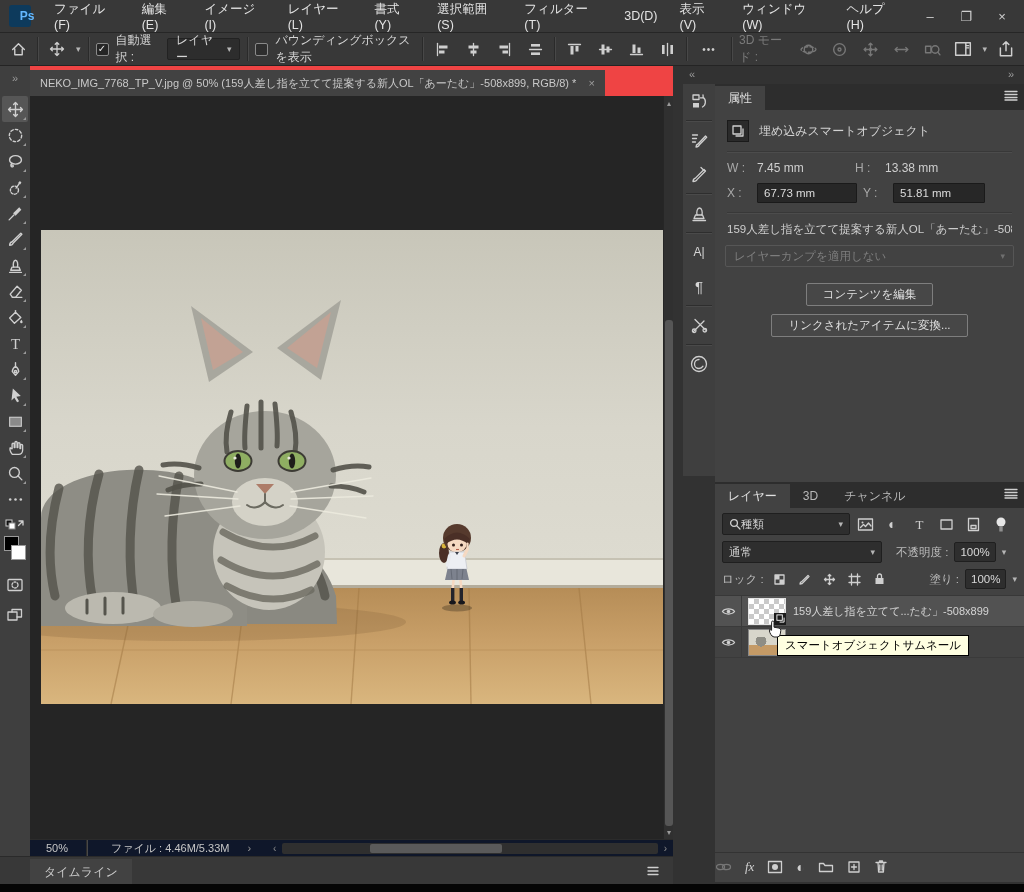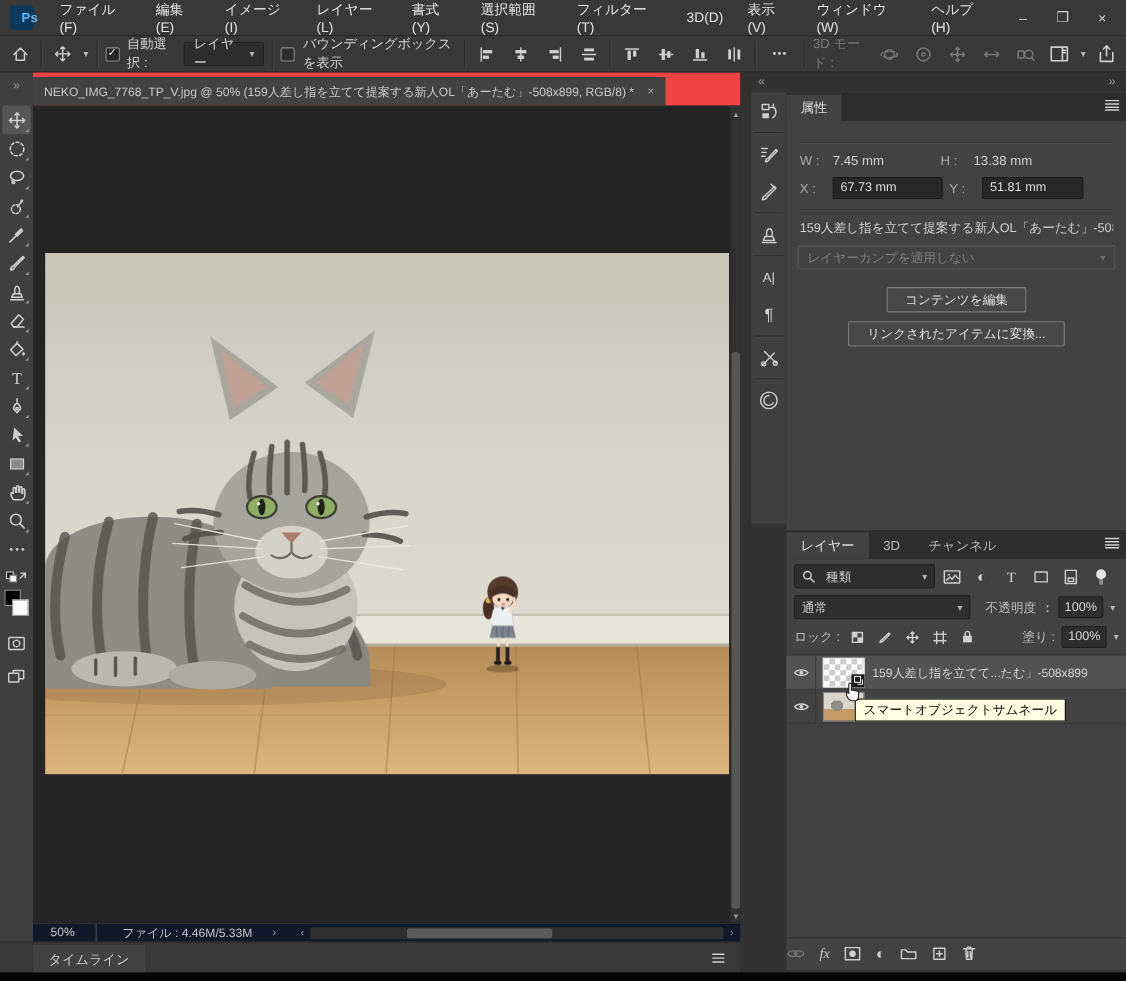--- a/index.html
+++ b/index.html
@@ -65,21 +65,21 @@
   .field{height:20px;background:#272727;border:1px solid #1a1a1a;color:#dcdcdc;display:flex;align-items:center;
          padding:0 6px;font-size:11.5px;border-radius:1px;}
   .btn{border:1px solid #7e7e7e;border-radius:2px;color:#e0e0e0;font-size:11.5px;padding:3px 16px;
        background:#474747;display:block;margin:8px auto 0;}
   .combo{height:22px;border:1px solid #565656;border-radius:2px;color:#7f7f7f;display:flex;align-items:center;
          justify-content:space-between;padding:0 8px;font-size:11.5px;margin:8px 10px 0;}
   .divline{height:1px;background:#383838;box-shadow:0 1px 0 #4c4c4c;margin:9px 0;}
   
   .lfilter{display:flex;align-items:center;gap:4px;padding:5px 7px 4px;}
   .mini-dd{background:#2e2e2e;border:1px solid #1f1f1f;height:22px;display:flex;align-items:center;
-           padding:0 6px;gap:10px;border-radius:2px;color:#d2d2d2;font-size:11.5px;}
+           padding:0 6px;gap:0;border-radius:2px;color:#d2d2d2;font-size:11.5px;}
   .fic{width:23px;height:21px;display:flex;align-items:center;justify-content:center;}
   .lrow2{display:flex;align-items:center;gap:6px;padding:2px 7px;color:#c9c9c9;font-size:11.5px;}
   .valbox{background:#2e2e2e;border:1px solid #1f1f1f;height:20px;display:flex;align-items:center;padding:0 5px;border-radius:2px;color:#d8d8d8;}
   .lockic{width:19px;height:18px;display:flex;align-items:center;justify-content:center;}
   .layer-row{height:31px;display:flex;align-items:center;border-bottom:1px solid #3a3a3a;position:relative;}
   .layer-row.sel{background:#525252;}
   .eyecell{width:27px;height:100%;display:flex;align-items:center;justify-content:center;border-right:1px solid #3a3a3a;flex:none;}
   .thumb{width:38px;height:27px;margin:0 7px 0 6px;flex:none;position:relative;border:1px solid #e3e3e3;}
   .checker{background:#fff;background-image:linear-gradient(45deg,#c9c9c9 25%,transparent 25%,transparent 75%,#c9c9c9 75%),
            linear-gradient(45deg,#c9c9c9 25%,transparent 25%,transparent 75%,#c9c9c9 75%);
@@ -588,20 +588,29 @@
         <div class="ptab on">
             <span>属性</span>
           </div>
         <div class="burger">
           <svg width="14" height="11" viewBox="0 0 14 11">
               <path class="ic" d="M1 1.5h12M1 4.5h12M1 7.5h12M1 10h12" stroke-width="1.1"></path>
             </svg>
           </div>
       </div>
       <div style="padding:10px 12px 0;">
+        <div class="row" style="gap:10px;">
+          <div style="width:22px;height:22px;background:#2a2a2a;border:1px solid #1a1a1a;display:flex;align-items:center;justify-content:center;">
+            <svg width="14" height="14" viewBox="0 0 14 14">
+                <rect class="ic" x="2" y="2" width="8" height="8"></rect>
+                <path class="ic" d="M5 12h7V5"></path>
+              </svg>
+            </div>
+          <span style="font-size:12px;color:#d2d2d2;">埋め込みスマートオブジェクト</span>
+        </div>
         <div class="divline"></div>
         <div class="row" style="gap:6px;margin-top:2px;">
           <span style="color:#a9a9a9;width:24px;">W :</span>
           <span style="width:92px;color:#cfcfcf;">7.45 mm</span>
           <span style="color:#a9a9a9;width:24px;">H :</span>
           <span style="color:#cfcfcf;">13.38 mm</span>
         </div>
         <div class="row" style="gap:6px;margin-top:8px;">
           <span style="color:#a9a9a9;width:24px;">X :</span>
           <div class="field" style="width:100px;">
@@ -680,21 +689,21 @@
               <circle cx="7" cy="6" r="4.5" fill="#e6e6e6"></circle>
               <rect x="5.3" y="10.5" width="3.4" height="5" fill="#8f8f8f"></rect>
             </svg>
           </div>
       </div>
       <div class="lrow2">
         <div class="mini-dd" style="width:160px;justify-content:space-between;">
           <span>通常</span>
           <span class="chev">▾</span>
         </div>
-        <span style="margin-left:8px;color:#bdbdbd;font-family:Liberation Mono, monospace;">不透明度 :</span>
+        <span style="margin-left:8px;color:#bdbdbd;">不透明度 :</span>
         <div class="valbox">
             <span>100%</span>
           </div>
         <span class="chev">▾</span>
       </div>
       <div class="lrow2" style="padding-top:4px;padding-bottom:6px;">
         <span style="color:#bdbdbd;">ロック :</span>
         <div class="lockic">
             <svg width="13" height="13" viewBox="0 0 13 13">
               <rect x="2" y="2" width="4.5" height="4.5" fill="#cfcfcf"></rect>

